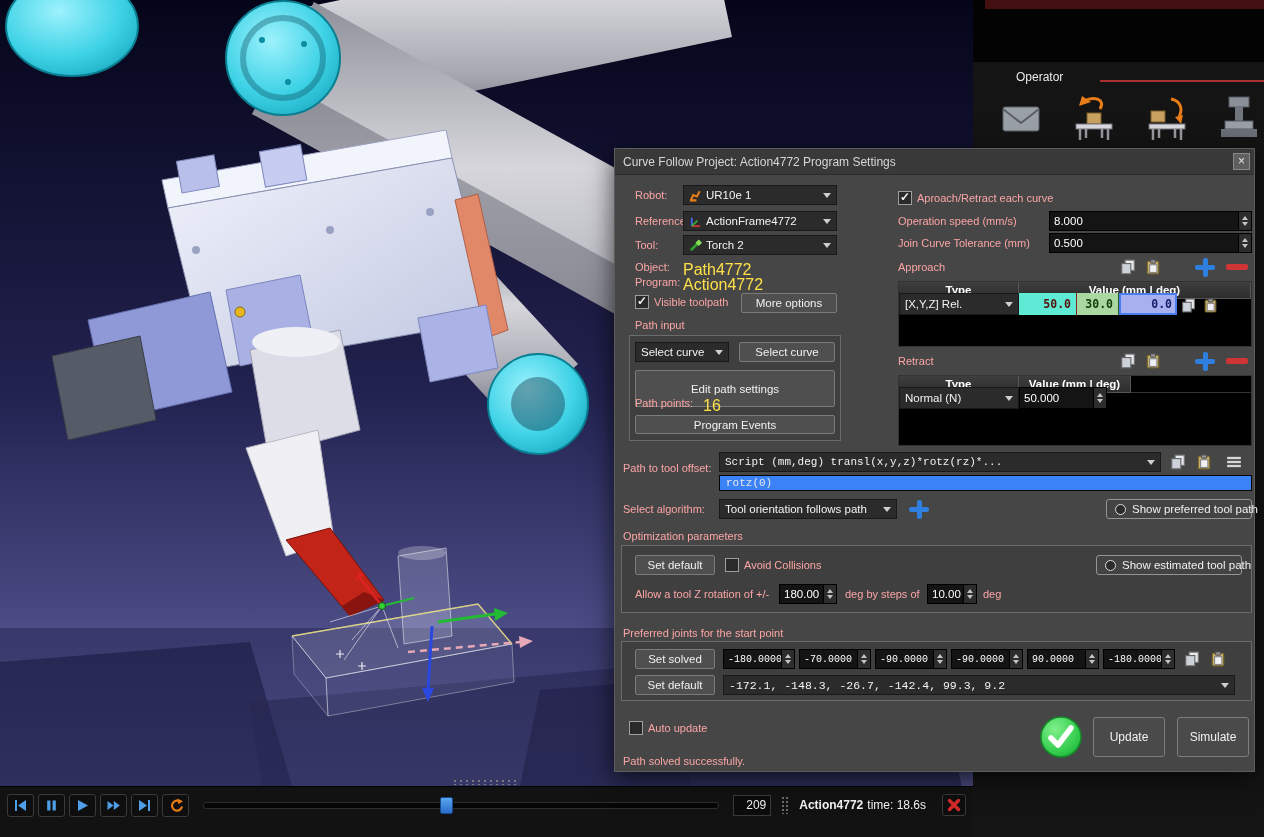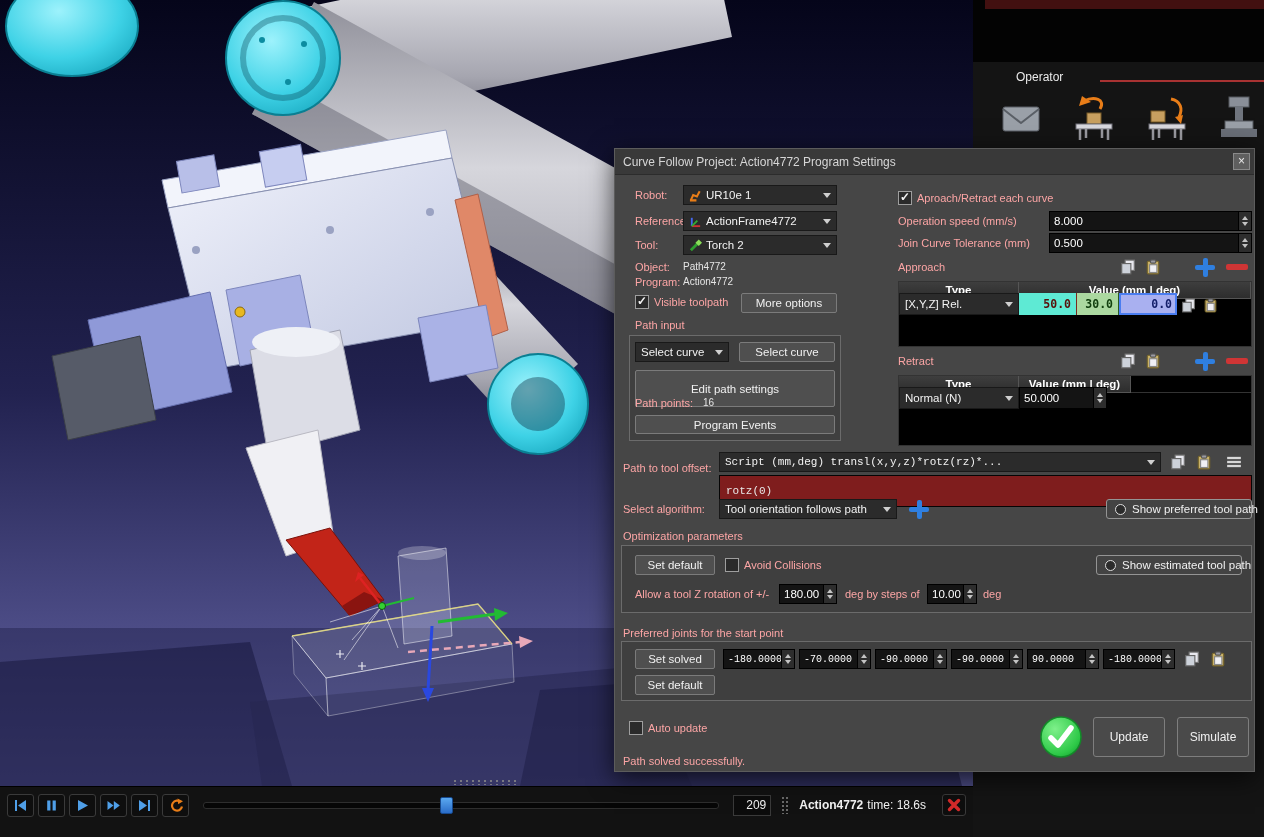--- a/index.html
+++ b/index.html
@@ -41,21 +41,21 @@
   
   .dialog{position:absolute;left:614px;top:148px;width:641px;height:624px;background:#464646;
     border:1px solid #5c5c5c;box-shadow:0 6px 24px rgba(0,0,0,.7);z-index:10}
   .dlg-title{position:absolute;left:0;top:0;right:0;height:26px;background:#393939;
     border-bottom:1px solid #2c2c2c;display:flex;align-items:center;padding:0 8px}
   .dlg-title span{color:#d6d6d6;font-size:12px}
   .dlg-close{position:absolute;right:4px;top:4px;width:17px;height:17px;background:#5f5f5f;
     border:1px solid #8a8a8a;color:#e8e8e8;font-size:12px;line-height:15px;text-align:center;cursor:pointer}
 
   .lbl{position:absolute;font-size:11px;color:#fca5a5;white-space:nowrap}
-  .val{position:absolute;font-size:10px;color:#e5e5e5;white-space:nowrap}
+  .val{position:absolute;font-size:16px;color:#fde047;white-space:nowrap}
 
   .dd{position:absolute;display:flex;align-items:center;gap:4px;background:#2b2b2b;
     border:1px solid #191919;height:20px;padding:0 5px;color:#f2f2f2;font-size:11.5px;cursor:pointer}
   .dd .ddtext{overflow:hidden;white-space:nowrap;text-overflow:ellipsis}
   .caret{margin-left:auto;width:0;height:0;border-left:4px solid transparent;
     border-right:4px solid transparent;border-top:5px solid #cfcfcf;flex:none}
   .mono{font-family:Liberation Mono, monospace;font-size:11px}
 
   .btn{position:absolute;background:#4f4f4f;border:1px solid #7b7b7b;border-radius:2px;color:#f0f0f0;
     font-size:11.5px;display:flex;align-items:center;justify-content:center;cursor:pointer;font-family:inherit}
@@ -93,22 +93,22 @@
   .plus-icon{position:absolute;width:24px;height:22px;cursor:pointer}
   .plus-icon::before{content:"";position:absolute;left:2px;top:9px;width:20px;height:5px;background:#2f7fe0;border-radius:2px}
   .plus-icon::after{content:"";position:absolute;left:9.5px;top:2px;width:5px;height:19px;background:#2f7fe0;border-radius:2px}
   .minus-icon{position:absolute;width:24px;height:22px;cursor:pointer}
   .minus-icon::before{content:"";position:absolute;left:1px;top:8px;width:22px;height:6px;background:#cf3535;border-radius:2px}
 
   .pill{position:absolute;display:flex;align-items:center;gap:6px;padding:0 8px;border:1px solid #949494;
     border-radius:3px;background:#434343;height:20px;font-size:11.5px;color:#f0f0f0;cursor:pointer;white-space:nowrap}
   .radio-circ{width:11px;height:11px;border-radius:50%;border:1.5px solid #dedede;background:#2b2b2b;flex:none}
 
-  .field-dark{position:absolute;background:#7f1d1d;border:1px solid #050505;display:flex;align-items:center;
-    padding:6px 6px;color:#e8e8e8;height:32px;cursor:text}
+  .field-dark{position:absolute;background:#3b82f6;border:1px solid #050505;display:flex;align-items:center;
+    padding:6px 6px;color:#e8e8e8;height:16px;cursor:text}
   .pre{white-space:pre}
 </style>
 </head>
 <body>
 
 <div class="stage">
 
   <div class="viewport">
     <svg width="973" height="786" viewBox="0 0 973 786">
       <defs>
@@ -601,20 +601,24 @@
         </svg>
     </button>
     <button class="icbtn" style="left:592px;top:500px">
       <svg width="16" height="16" viewBox="0 0 14 14">
           <rect x="2" y="2" width="10" height="11" rx="1" fill="#c9b26a" stroke="#74632a"></rect>
           <rect x="4.8" y="0.8" width="4.6" height="2.8" rx="1" fill="#9a9aa2" stroke="#555"></rect>
           <rect x="4" y="5" width="6.4" height="6.8" fill="#f0f0f4" stroke="#888"></rect>
         </svg>
     </button>
     <button class="btn" style="left:20px;top:526px;width:80px;height:20px">Set default</button>
+    <div class="dd" style="left:108px;top:526px;width:512px">
+      <span class="ddtext mono pre" style="font-size:11.5px">-172.1, -148.3,  -26.7, -142.4,   99.3,    9.2</span>
+      <span class="caret"></span>
+    </div>
 
     <span class="chk" style="left:14px;top:572px"></span>
     <span class="lbl" style="left:33px;top:573px">Auto update</span>
     <span class="lbl" style="left:8px;top:606px">Path solved successfully.</span>
 
     <svg style="position:absolute;left:424px;top:566px" width="44" height="44" viewBox="0 0 44 44">
       <circle cx="22" cy="22" r="20" fill="url(#gck2)" stroke="#128a28" stroke-width="1.5"></circle>
       <defs>
           <radialGradient id="gck2" cx="0.35" cy="0.3" r="0.9">
             <stop offset="0" stop-color="#7ef08a"></stop>

